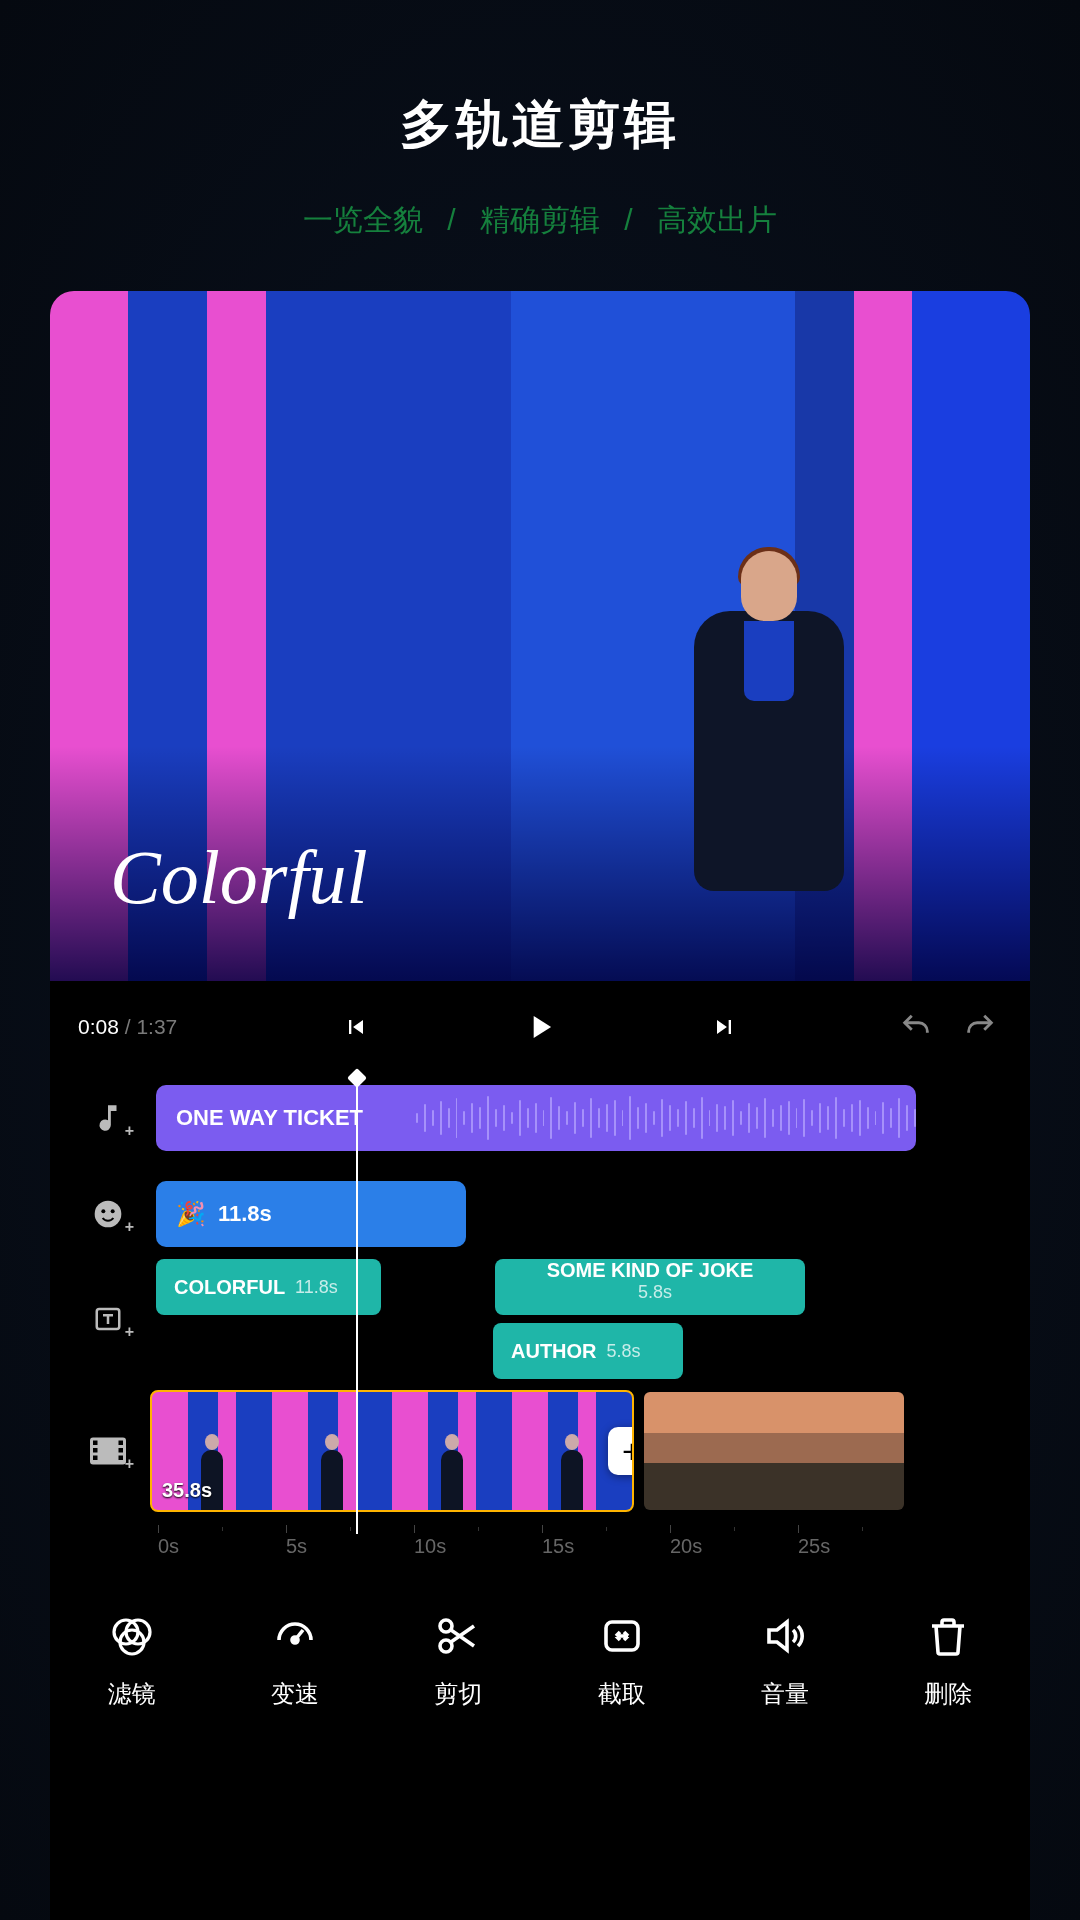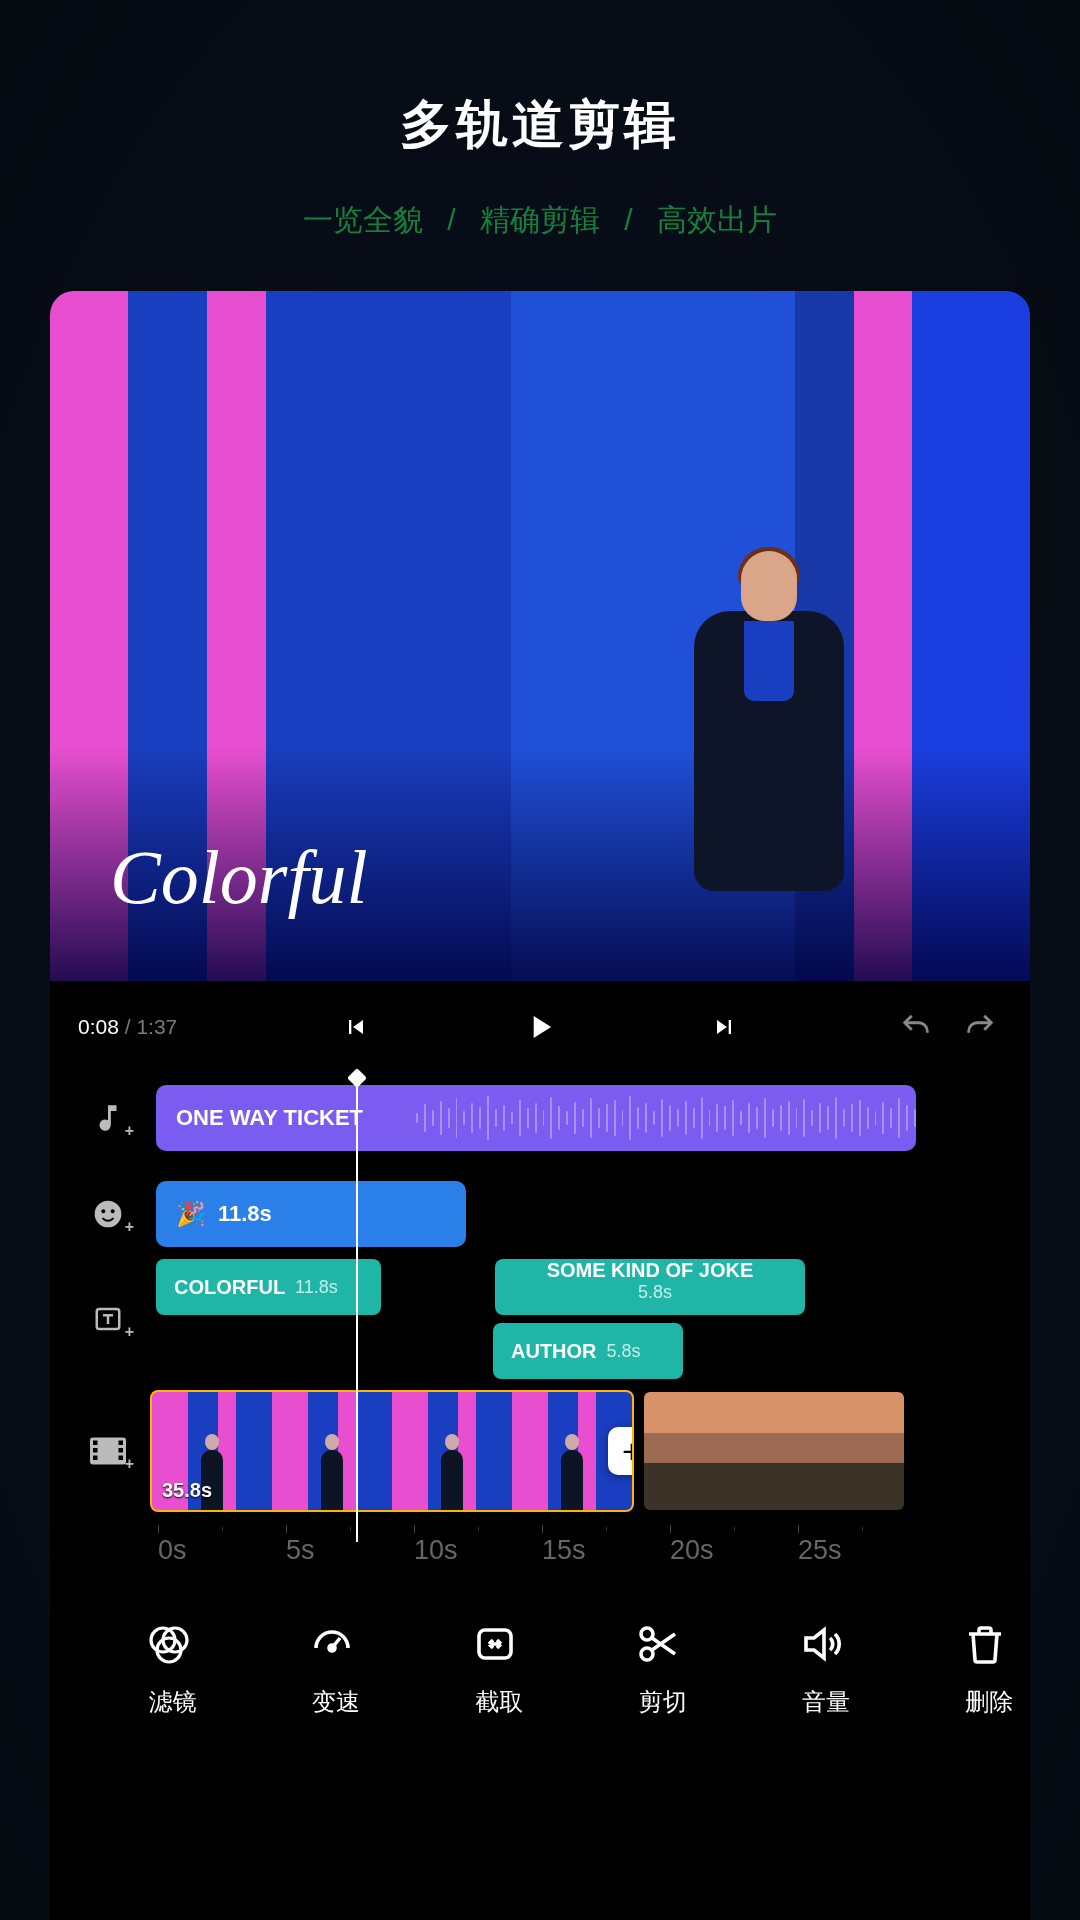--- a/index.html
+++ b/index.html
@@ -97,27 +97,27 @@
 .thumb > div { width:120px; height:100%; }
 .th-pink{background:linear-gradient(to right,#e84fd0 0 30%,#1a3ec0 30% 55%,#e84fd0 55% 70%,#1a3ec0 70%);}
 .th-figure{position:relative;}
 .th-figure::after{content:"";position:absolute;bottom:0;left:50%;transform:translateX(-50%);width:22px;height:60px;background:#0d1424;border-radius:10px 10px 0 0;}
 .th-figure::before{content:"";position:absolute;bottom:60px;left:50%;transform:translateX(-50%);width:14px;height:16px;background:#caa;border-radius:50%;}
 .th-beach{background:linear-gradient(180deg,#d8926a 0 35%,#9c6a50 35% 60%,#3b3228 60%);}
 .vclip .dur-label{position:absolute;left:10px;bottom:8px;font-size:20px;color:#fff;font-weight:600;text-shadow:0 1px 2px #000;}
 .add-btn { position:absolute; width:48px; height:48px; background:#fff; border-radius:10px; display:flex; align-items:center; justify-content:center; color:#000; font-size:34px; font-weight:300; top:50%; transform:translateY(-50%); cursor:pointer; box-shadow:0 2px 8px rgba(0,0,0,.4);}
 .add-left{left:-24px;} .add-right{right:-24px;}
 .ruler { display:flex; margin-left:108px; margin-top:18px; padding-bottom:12px; }
-.ruler-tick { width:128px; font-size:27px; color:#666; position:relative; }
+.ruler-tick { width:128px; font-size:20px; color:#666; position:relative; }
 .ruler-tick::before{content:"";position:absolute;left:0;top:-10px;width:1px;height:8px;background:#444;}
 .ruler-tick::after{content:"";position:absolute;left:64px;top:-8px;width:1px;height:4px;background:#333;}
 .playhead { position:absolute; left:306px; top:0; bottom:46px; width:2px; background:#fff; z-index:5; pointer-events:none;}
 .playhead::before{content:"";position:absolute;top:-2px;left:-6px;width:14px;height:14px;background:#fff;border-radius:2px;transform:rotate(45deg);}
 .toolbar { display:flex; padding:28px 0 34px; justify-content:space-around; }
-.tool { display:flex; flex-direction:column; align-items:flex-end; gap:14px; color:#fff; cursor:pointer; width:130px;}
+.tool { display:flex; flex-direction:column; align-items:center; gap:14px; color:#fff; cursor:pointer; width:130px;}
 .tool .ticon { width:56px; height:56px; display:flex; align-items:center; justify-content:center;}
 .tool .tlabel { font-size:24px; }
 .track.text-track{height:96px;}
 </style>
 </head>
 <body>
 
 <div class="wrap">
   <div class="header">
     <h1>多轨道剪辑</h1>
@@ -367,39 +367,39 @@
               <path d="M4 14a8 8 0 0116 0"></path>
               <path d="M12 14l4-5"></path>
               <circle cx="12" cy="14" r="1.5" fill="#fff"></circle>
             </svg>
           </div>
         <div class="tlabel">变速</div>
       </div>
       <div class="tool">
         <div class="ticon">
             <svg width="48" height="48" viewBox="0 0 24 24" fill="none" stroke="#fff" stroke-width="1.8">
-              <rect x="4" y="5" width="16" height="14" rx="3"></rect>
-              <path d="M9 12h6M9 12l2-2M9 12l2 2M15 12l-2-2M15 12l-2 2"></path>
-            </svg>
-          </div>
-        <div class="tlabel">截取</div>
-      </div>
-      <div class="tool">
-        <div class="ticon">
-            <svg width="48" height="48" viewBox="0 0 24 24" fill="none" stroke="#fff" stroke-width="1.8">
               <circle cx="6" cy="7" r="3"></circle>
               <circle cx="6" cy="17" r="3"></circle>
               <path d="M8.5 9L20 17M8.5 15L20 7"></path>
             </svg>
           </div>
         <div class="tlabel">剪切</div>
       </div>
       <div class="tool">
         <div class="ticon">
             <svg width="48" height="48" viewBox="0 0 24 24" fill="none" stroke="#fff" stroke-width="1.8">
+              <rect x="4" y="5" width="16" height="14" rx="3"></rect>
+              <path d="M9 12h6M9 12l2-2M9 12l2 2M15 12l-2-2M15 12l-2 2"></path>
+            </svg>
+          </div>
+        <div class="tlabel">截取</div>
+      </div>
+      <div class="tool">
+        <div class="ticon">
+            <svg width="48" height="48" viewBox="0 0 24 24" fill="none" stroke="#fff" stroke-width="1.8">
               <path d="M4 9v6h4l5 4V5L8 9H4z"></path>
               <path d="M16 9a4 4 0 010 6M18.5 7a7 7 0 010 10"></path>
             </svg>
           </div>
         <div class="tlabel">音量</div>
       </div>
       <div class="tool">
         <div class="ticon">
             <svg width="48" height="48" viewBox="0 0 24 24" fill="none" stroke="#fff" stroke-width="1.8">
               <path d="M4 7h16M9 7V5a1 1 0 011-1h4a1 1 0 011 1v2M6 7l1 13a1 1 0 001 1h8a1 1 0 001-1l1-13"></path>

